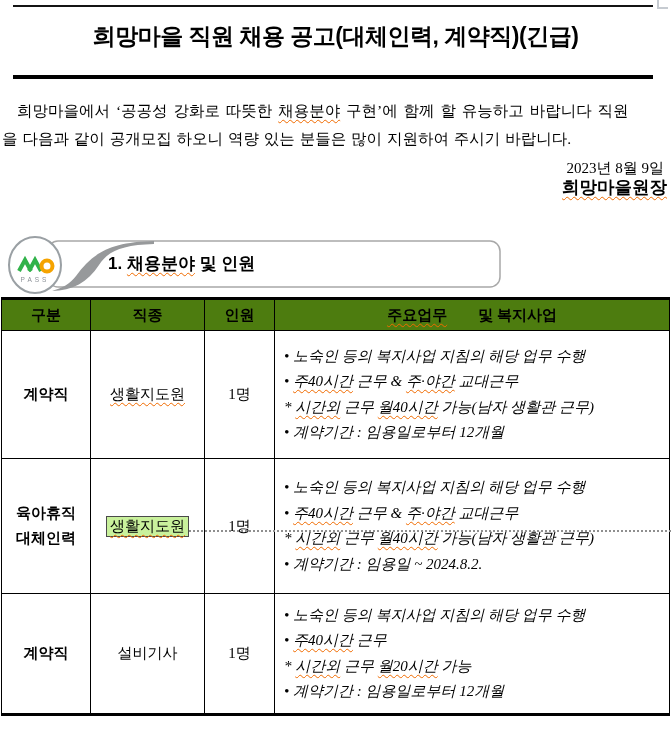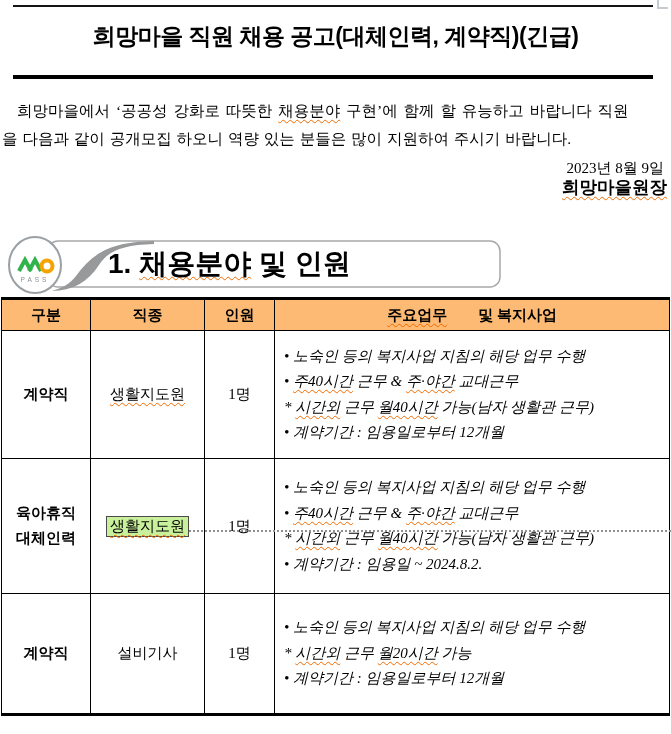--- a/index.html
+++ b/index.html
@@ -19,32 +19,32 @@
   .intro { position:absolute; top:97px; left:2px; width:667px; font-size:15.5px;
           line-height:28px; white-space:nowrap; }
   .intro-line.l1 { text-indent:15px; word-spacing:2px; }
   .intro-line.l2 { word-spacing:1px; }
 
   .date   { position:absolute; top:159px; right:7px; font-size:15px; }
   .signer { position:absolute; top:175px; right:4px; font-size:17.5px; font-weight:700; }
 
   .banner-svg { position:absolute; top:232px; left:4px; }
   .section-heading { position:absolute; top:241px; left:108px; height:60px; line-height:46px;
-          font-family:"Liberation Sans", sans-serif; font-weight:700; font-size:28px;
+          font-family:"Liberation Sans", sans-serif; font-weight:700; font-size:17px;
           white-space:nowrap; }
 
   .recruit-table { position:absolute; top:297px; left:1px; width:669px;
           border-left:1px solid #000; border-right:1px solid #000;
           border-top:3px solid #000; border-bottom:3px solid #000;
           display:grid; grid-template-columns:89px 114px 70px 1fr;
           grid-template-rows:31px 128px 135px 119px; font-size:15px; box-sizing:border-box; }
   .cell { border-right:1px solid #000; border-bottom:1.5px solid #000;
           display:flex; align-items:center; justify-content:center;
           text-align:center; overflow:hidden; }
-  .cell.hdr { background:#fdba74; font-weight:700; }
+  .cell.hdr { background:#4d7c0f; font-weight:700; }
   .cell.last-col { border-right:none;gap:31px; }
   .cell.last-row { border-bottom:none; }
   .cell.duties-cell { justify-content:flex-start; text-align:left; padding-left:9px;font-style:italic; }
   .cat { white-space:pre-line; line-height:25px;font-weight:bold; }
   .duties { display:flex; flex-direction:column; justify-content:center; line-height:25.5px;
           white-space:nowrap; }
   .hl-box { background:#c9f19c; border:1px solid #4a4a4a; padding:0 3px; }
 
   .wavy { text-decoration-line:underline; text-decoration-style:wavy;
           text-decoration-color:#f06a00; text-decoration-thickness:1px;
@@ -129,20 +129,21 @@
     </div>
 
     <div class="cell cat last-row">계약직</div>
     <div class="cell last-row">
       <span><span>설비기사</span></span>
     </div>
     <div class="cell last-row">1명</div>
     <div class="cell last-col last-row duties-cell">
       <div class="duties">
         <div><span>• 노숙인 등의 복지사업 지침의 해당 업무 수행</span></div>
+        <div><span>• </span><span class="wavy">주40시간</span><span> 근무</span></div>
         <div><span>* </span><span class="wavy">시간외</span><span> 근무 </span><span class="wavy">월20시간</span><span> 가능</span></div>
         <div><span>• 계약기간 : 임용일로부터 12개월</span></div>
       </div>
     </div>
   </div>
 
   <div class="page-break-line"></div>
 
 </div>
 

